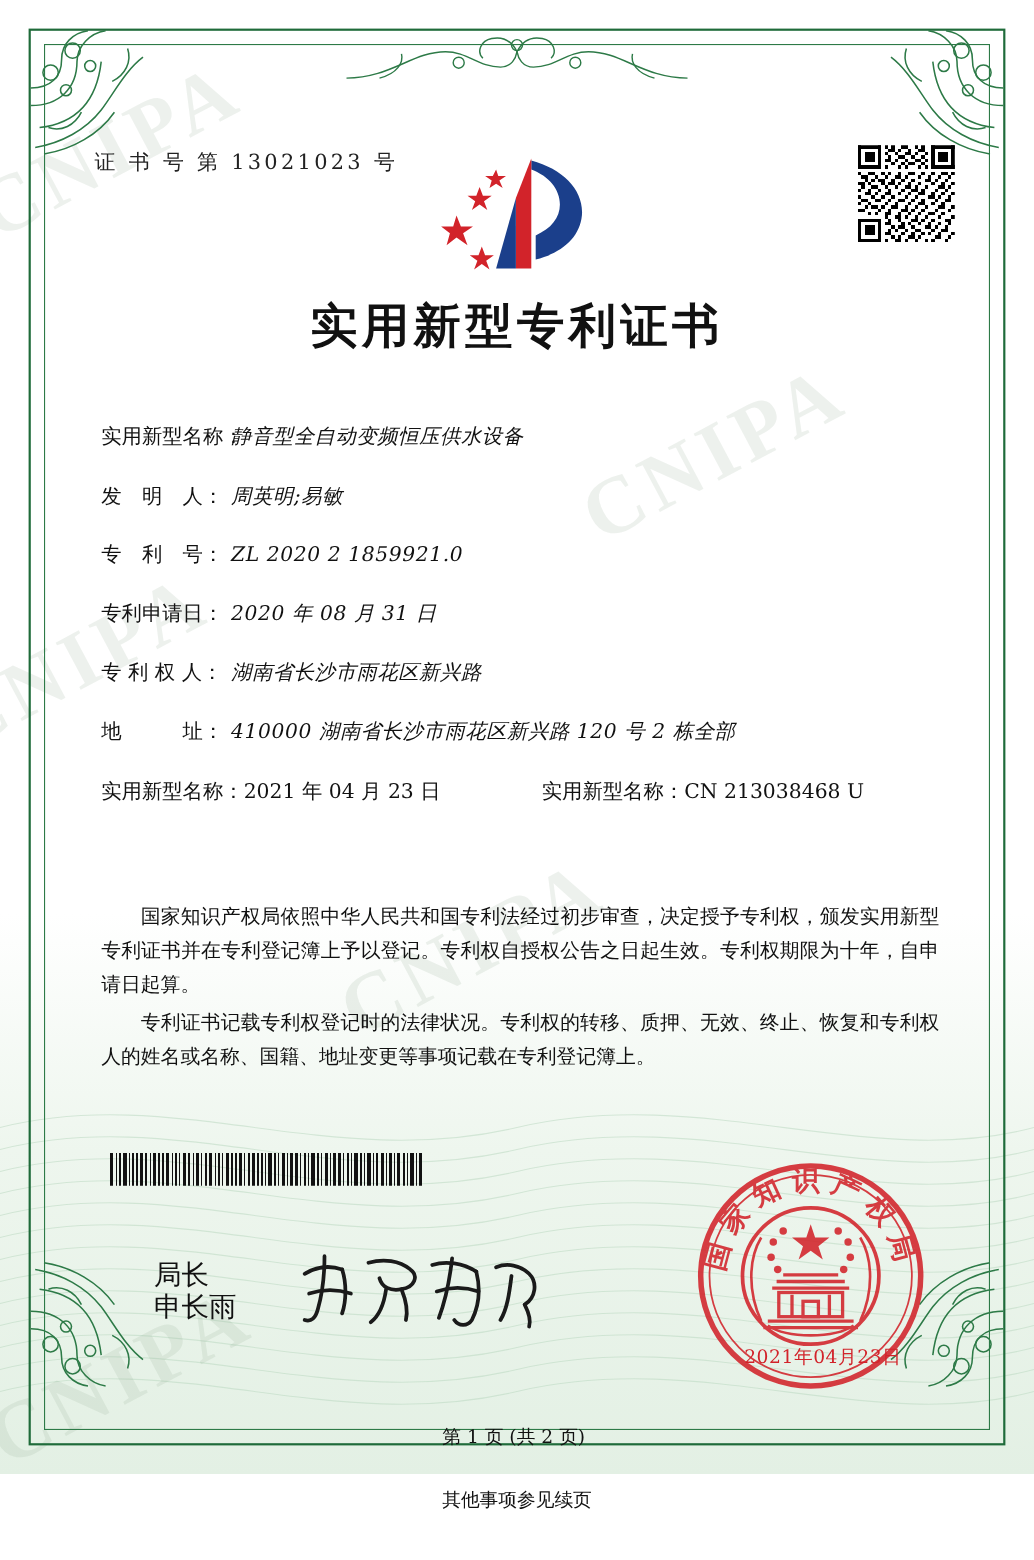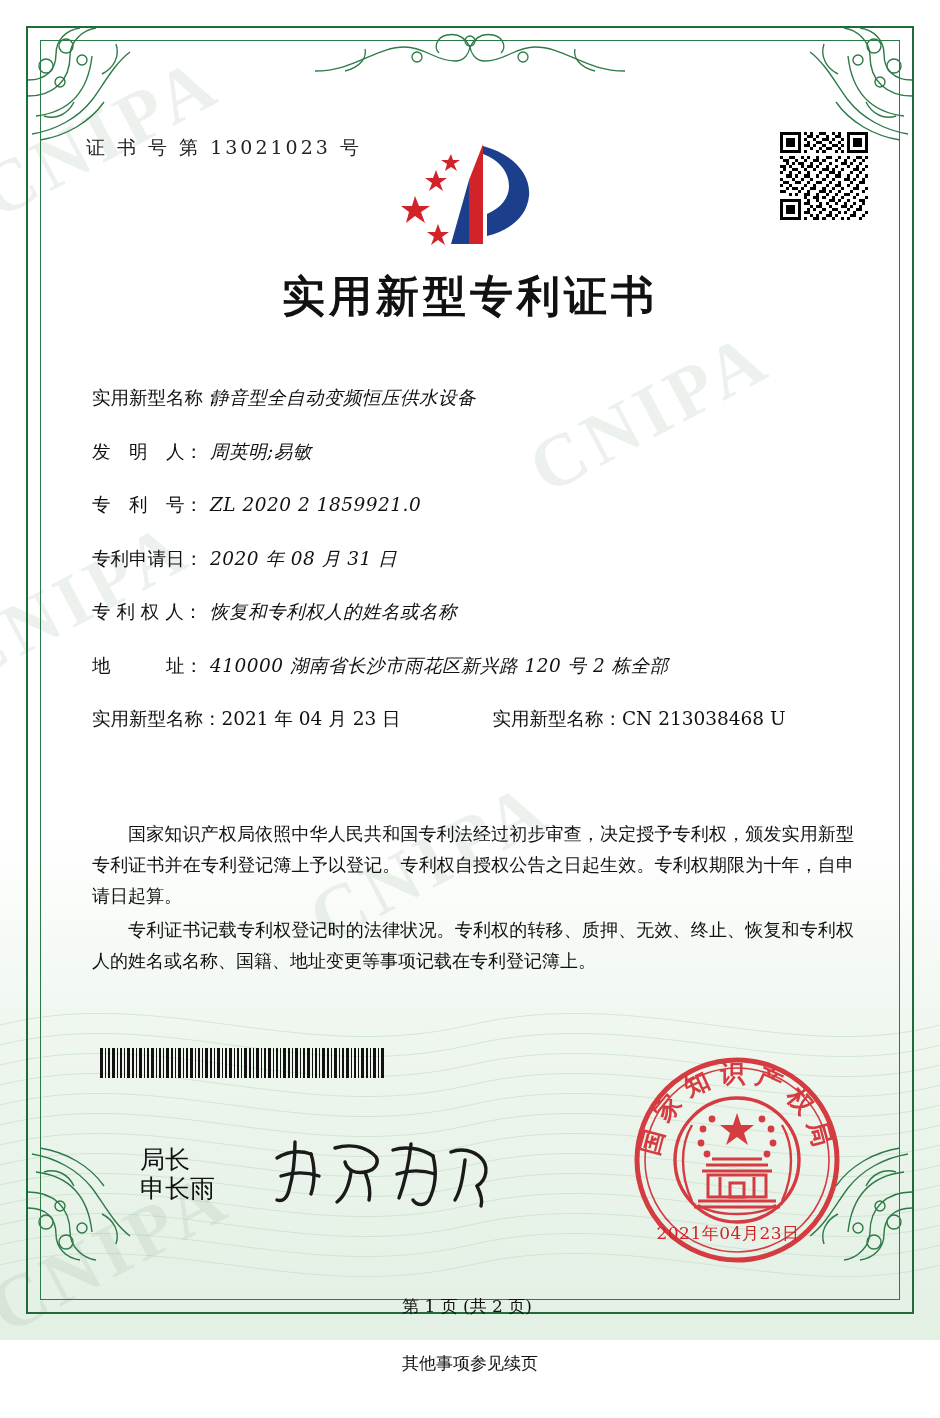--- a/index.html
+++ b/index.html
@@ -204,21 +204,21 @@
   
   .seal {
     position: absolute;
     right: 98px;
     top: 1055px;
     width: 210px;
     height: 210px;
   }
   .seal-date {
     position: absolute;
-    right: 112px;
+    right: 92px;
     top: 1222px;
     width: 200px;
     text-align: center;
     color: #d2232a;
     font-size: 17px;
     letter-spacing: .5px;
     font-family: "DejaVu Serif", "Liberation Serif", serif;
   }
 
   
@@ -595,21 +595,21 @@
     <div class="field-row">
       <span class="field-label">发　明　人：</span><span class="field-value">周英明;易敏</span>
     </div>
     <div class="field-row">
       <span class="field-label">专　利　号：</span><span class="field-value">ZL 2020 2 1859921.0</span>
     </div>
     <div class="field-row">
       <span class="field-label">专利申请日：</span><span class="field-value">2020 年 08 月 31 日</span>
     </div>
     <div class="field-row">
-      <span class="field-label">专 利 权 人：</span><span class="field-value">恢复和专利权人的姓名或名称</span>
+      <span class="field-label">专 利 权 人：</span><span class="field-value">湖南省长沙市雨花区新兴路</span>
     </div>
     <div class="field-row">
       <span class="field-label">地　　　址：</span><span class="field-value">410000 湖南省长沙市雨花区新兴路 120 号 2 栋全部</span>
     </div>
     <div class="pub-row">
       <span>实用新型名称：</span><span>2021 年 04 月 23 日</span>
       <span class="second">实用新型名称：</span><span>CN 213038468 U</span>
     </div>
   </div>
 

